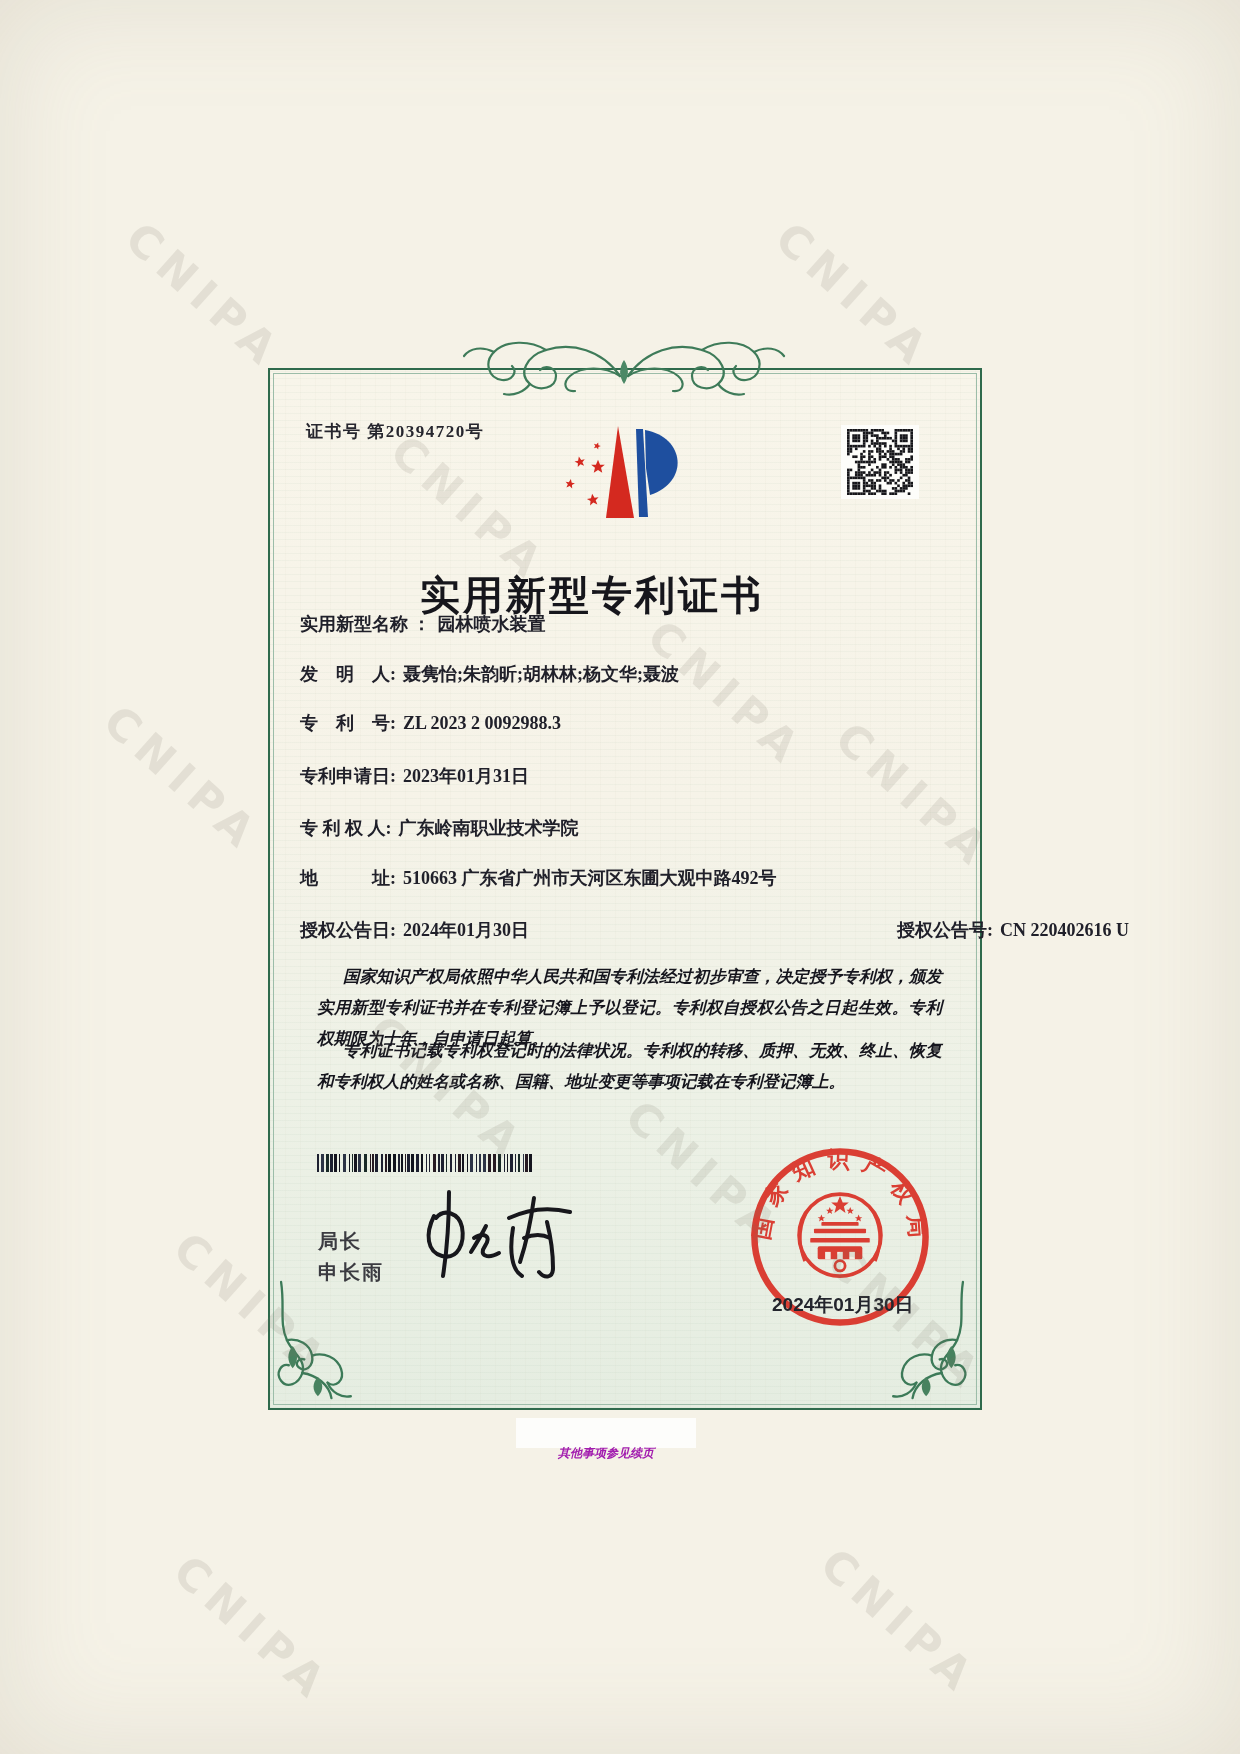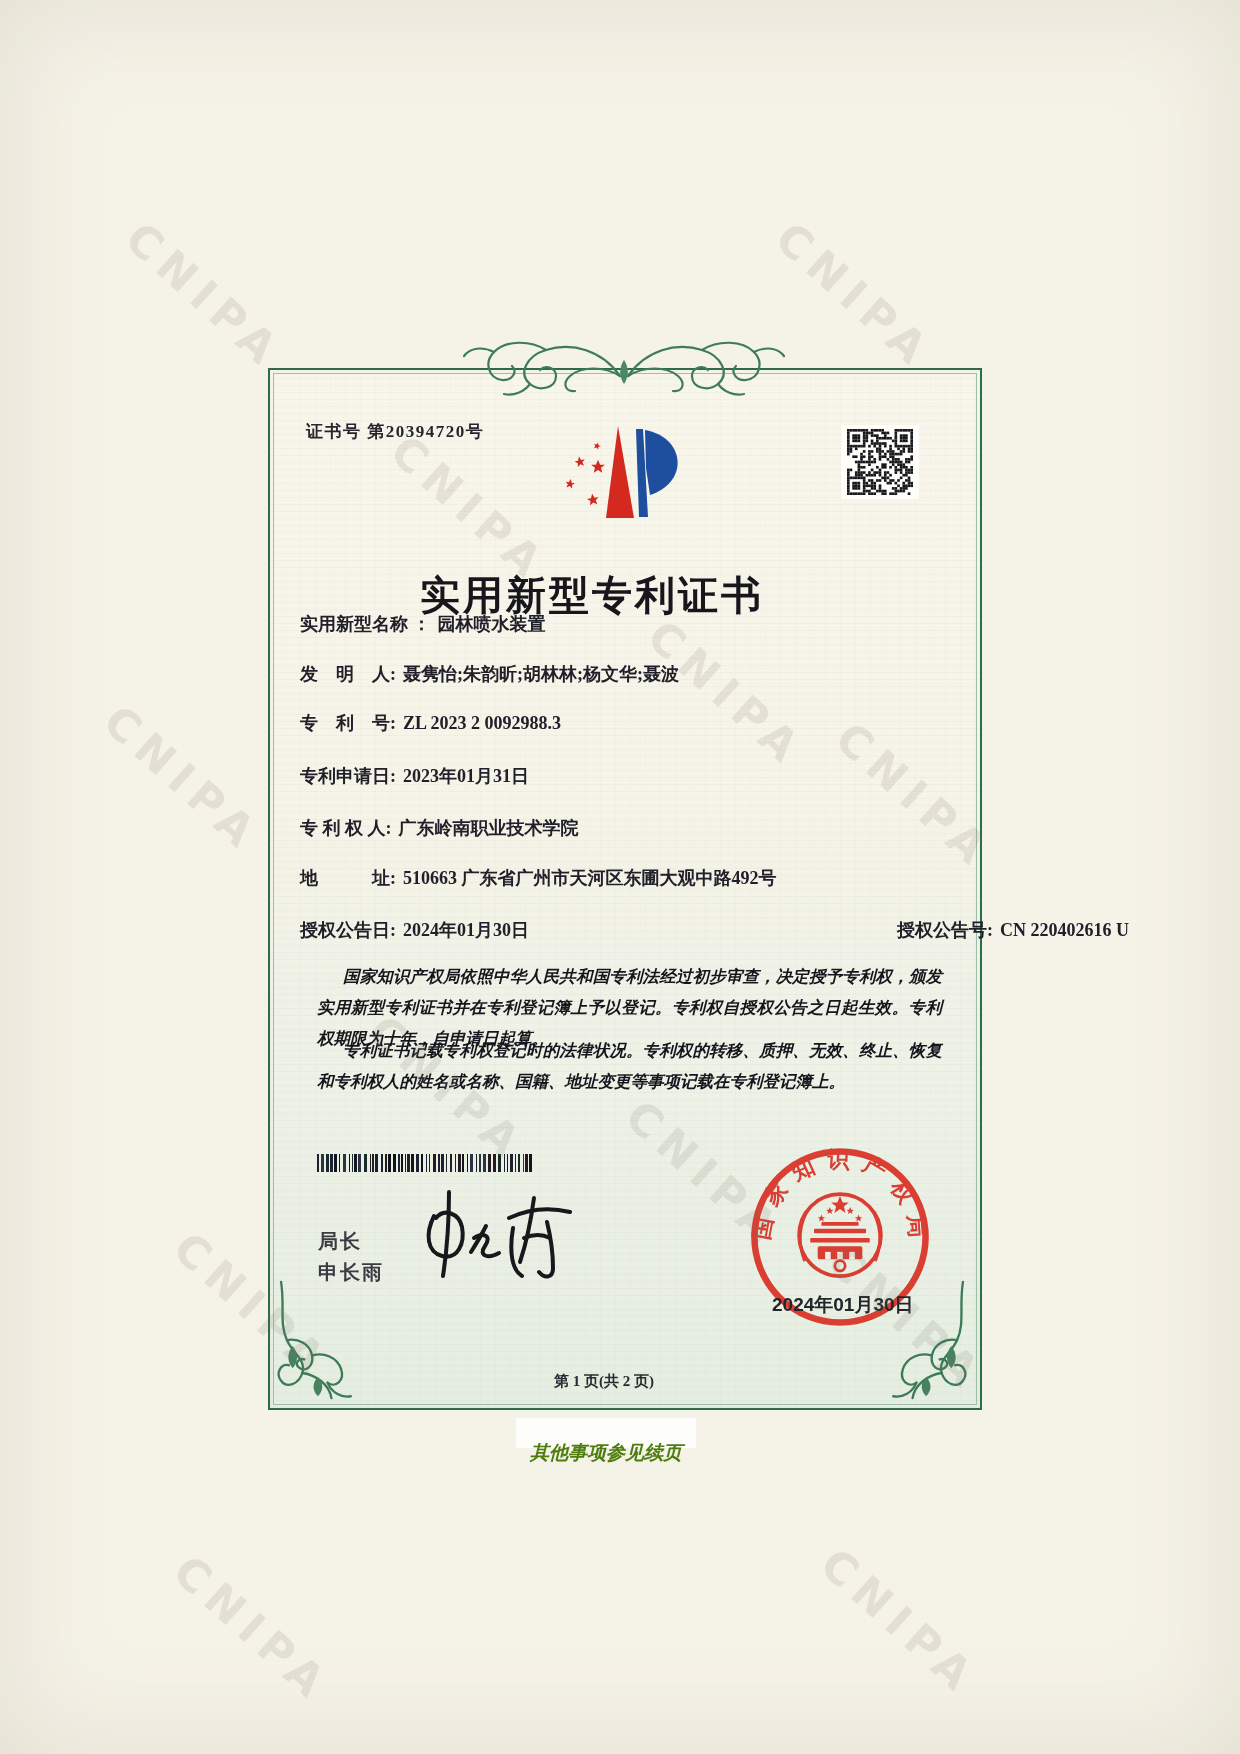--- a/index.html
+++ b/index.html
@@ -73,21 +73,21 @@
   }
   .page-num{
     position:absolute; left:248px; top:1372px; width:712px; z-index:3; text-align:center;
     font-size:15px; font-weight:600; color:#2a2a32;
   }
   .cont-strip{
     position:absolute; left:516px; top:1418px; width:180px; height:30px; z-index:3;
     background:#fdfdfb; display:flex; align-items:center; justify-content:center;
   }
   .cont-strip span{
-    font-size:19px; font-style:italic; font-weight:600; color:#4d7c0f; white-space:nowrap;margin-top:40px;
+    font-size:12px; font-style:italic; font-weight:600; color:#a21caf; white-space:nowrap;margin-top:40px;
   }
 </style>
 </head>
 <body>
 
 <div class="page">
 
   <div class="wm" style="left:150px;top:212px">CNIPA</div>
   <div class="wm" style="left:800px;top:212px">CNIPA</div>
   <div class="wm" style="left:415px;top:425px">CNIPA</div>
@@ -611,19 +611,18 @@
         <rect x="97" y="116" width="6" height="8" fill="#f2f0e5"></rect>
         <rect x="110" y="116" width="6" height="8" fill="#f2f0e5"></rect>
         <circle cx="100" cy="131" r="5.5" fill="none" stroke="#d93025" stroke-width="3"></circle>
         <path d="M62,126 C54,106 56,84 68,68" fill="none" stroke="#d93025" stroke-width="3"></path>
         <path d="M138,126 C146,106 144,84 132,68" fill="none" stroke="#d93025" stroke-width="3"></path>
       </g>
     </g>
   </svg>
   <div class="seal-date">2024年01月30日</div>
 
-  <div class="page-num">第 1 页(共 2 页)</div>
 
   <div class="cont-strip">
     <span>其他事项参见续页</span>
   </div>
 
 </div>
 
 </body></html>

